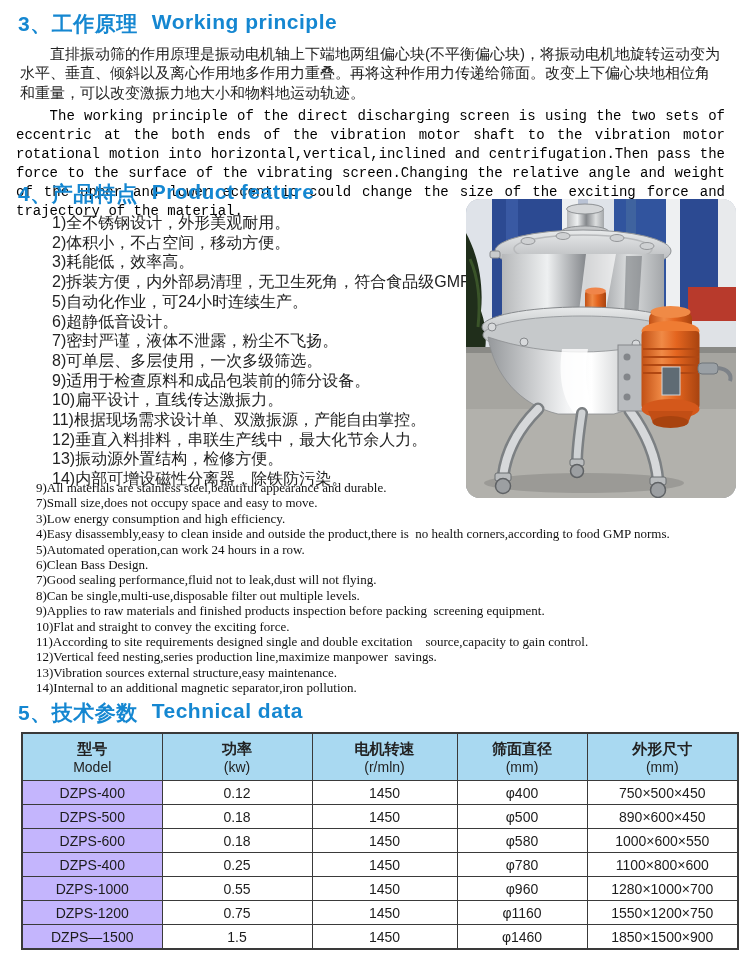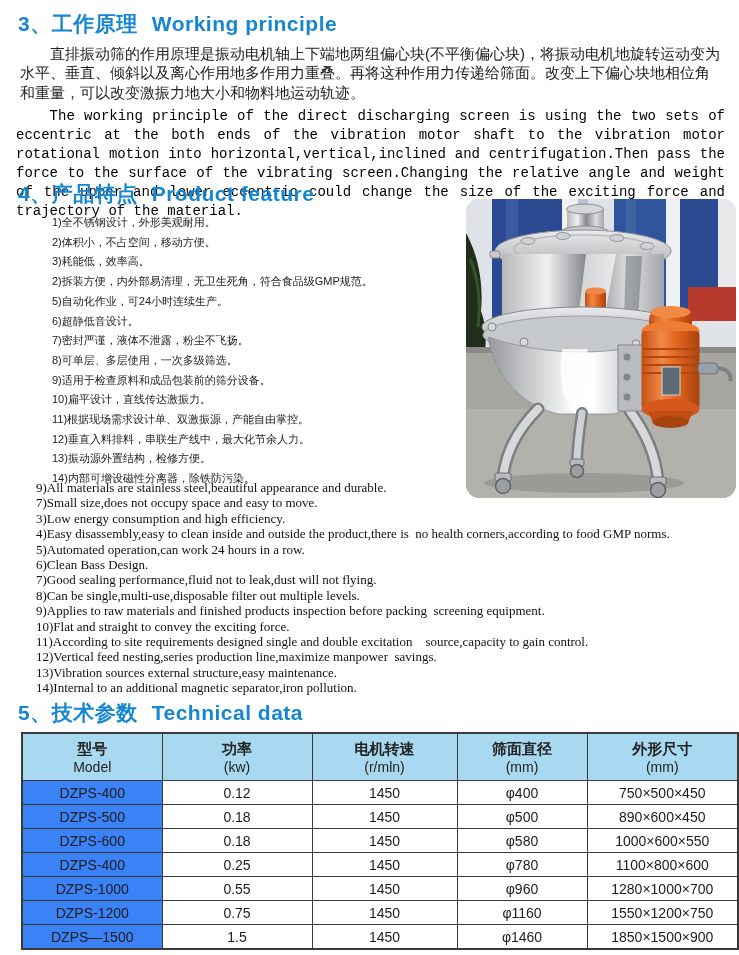--- a/index.html
+++ b/index.html
@@ -1,42 +1,42 @@
 <!DOCTYPE html>
 <html><head>
 <meta charset="utf-8">
 <style>
   html,body{margin:0;padding:0;background:#ffffff;}
   .page{position:relative;width:739px;height:955px;background:#ffffff;overflow:hidden;
         font-family:"Liberation Sans",sans-serif;color:#2b2b2b;}
-  .sec-heading{position:absolute;left:18px;display:flex;align-items:center;gap:0;
+  .sec-heading{position:absolute;left:18px;display:flex;align-items:flex-start;gap:0;
         color:#1587d1;font-size:21px;font-weight:bold;letter-spacing:0.5px;white-space:pre;}
   .sec-heading .zh{margin-right:14px;}
   .para-zh{position:absolute;left:20px;right:16px;font-size:15px;line-height:19.3px;
         text-indent:2em;font-weight:400;color:#222;}
   .para-en{position:absolute;left:16px;right:14px;font-family:Liberation Mono, monospace;
         font-size:14px;line-height:19px;text-align:justify;text-indent:2.4em;color:#000000;}
-  .feat-zh{position:absolute;left:52px;width:420px;font-size:11px;line-height:19.7px;
+  .feat-zh{position:absolute;left:52px;width:420px;font-size:16px;line-height:19.7px;
         font-weight:500;color:#222;}
   .feat-zh .li{white-space:pre;}
   .feat-en{position:absolute;left:36px;font-family:"Liberation Serif",serif;
         font-size:13px;line-height:15.4px;color:#111;}
   .feat-en .li{white-space:pre;}
   .photo{position:absolute;left:466px;top:199px;width:270px;height:299px;border-radius:14px;
         overflow:hidden;background:#9aa4b8;}
   .photo svg{display:block;}
   table.tech{position:absolute;top:732px;left:21px;width:716px;border-collapse:collapse;
         border:2px solid #3a3a3a;table-layout:fixed;}
   table.tech th,table.tech td{border:1px solid #3a3a3a;text-align:center;vertical-align:middle;
         padding:0;font-family:"Liberation Sans",sans-serif;margin-left:36px;}
   table.tech th{background:#a9d9f1;height:46px;font-weight:normal;}
   table.tech .th-zh{font-size:15px;font-weight:600;color:#222;line-height:20px;}
   table.tech .th-en{font-size:14px;color:#222;line-height:17px;}
   table.tech td{height:23px;font-size:14px;color:#1c1c1c;background:#ffffff;}
-  table.tech td.c-model{background:#3b82f6;}
+  table.tech td.c-model{background:#c4b5fd;}
 </style>
 </head>
 <body>
 
 <div class="page">
 
   <div class="sec-heading" style="top:10px;">
     <span class="zh"><span>3、</span><span>工作原理</span></span>
     <span class="en">Working principle</span>
   </div>

